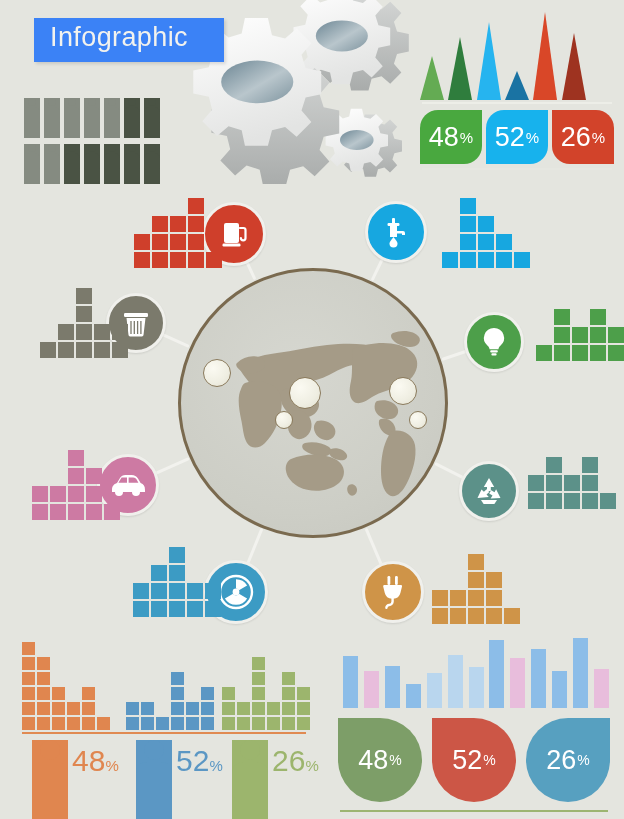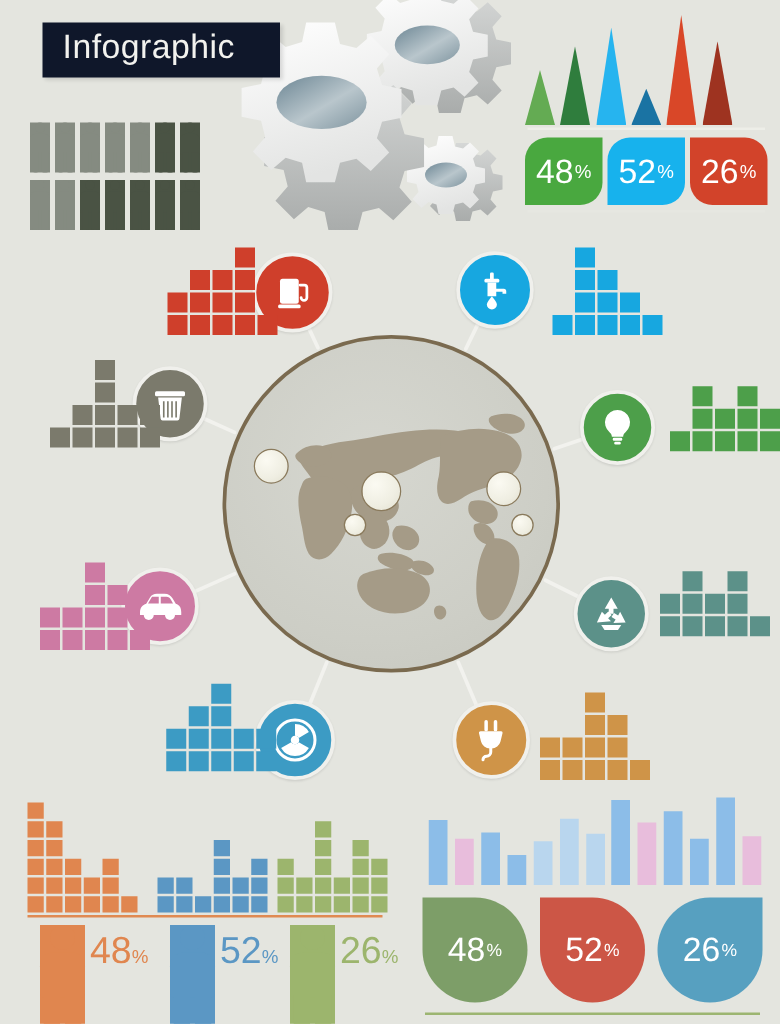--- a/index.html
+++ b/index.html
@@ -9,21 +9,21 @@
     font-family:"Liberation Sans", sans-serif;
     overflow:hidden;
     position:relative;
   }
   .stage{position:absolute;left:0;top:0;width:624px;height:819px;}
   .abs{position:absolute;}
 
   
   #title-banner{
     left:34px;top:18px;width:190px;height:44px;
-    background:#0f172a;
+    background:#3b82f6;
     box-shadow:2px 2px 3px rgba(0,0,0,.12);
   }
   #title-banner .txt{
     position:absolute;left:16px;top:4px;
     font-size:27px;color:#f2f2ee;letter-spacing:.4px;
     font-family:"Liberation Sans", sans-serif;font-weight:300;
   }
 
   
   .person{display:inline-block;width:16px;height:40px;position:relative;margin-right:4px;vertical-align:top;}

